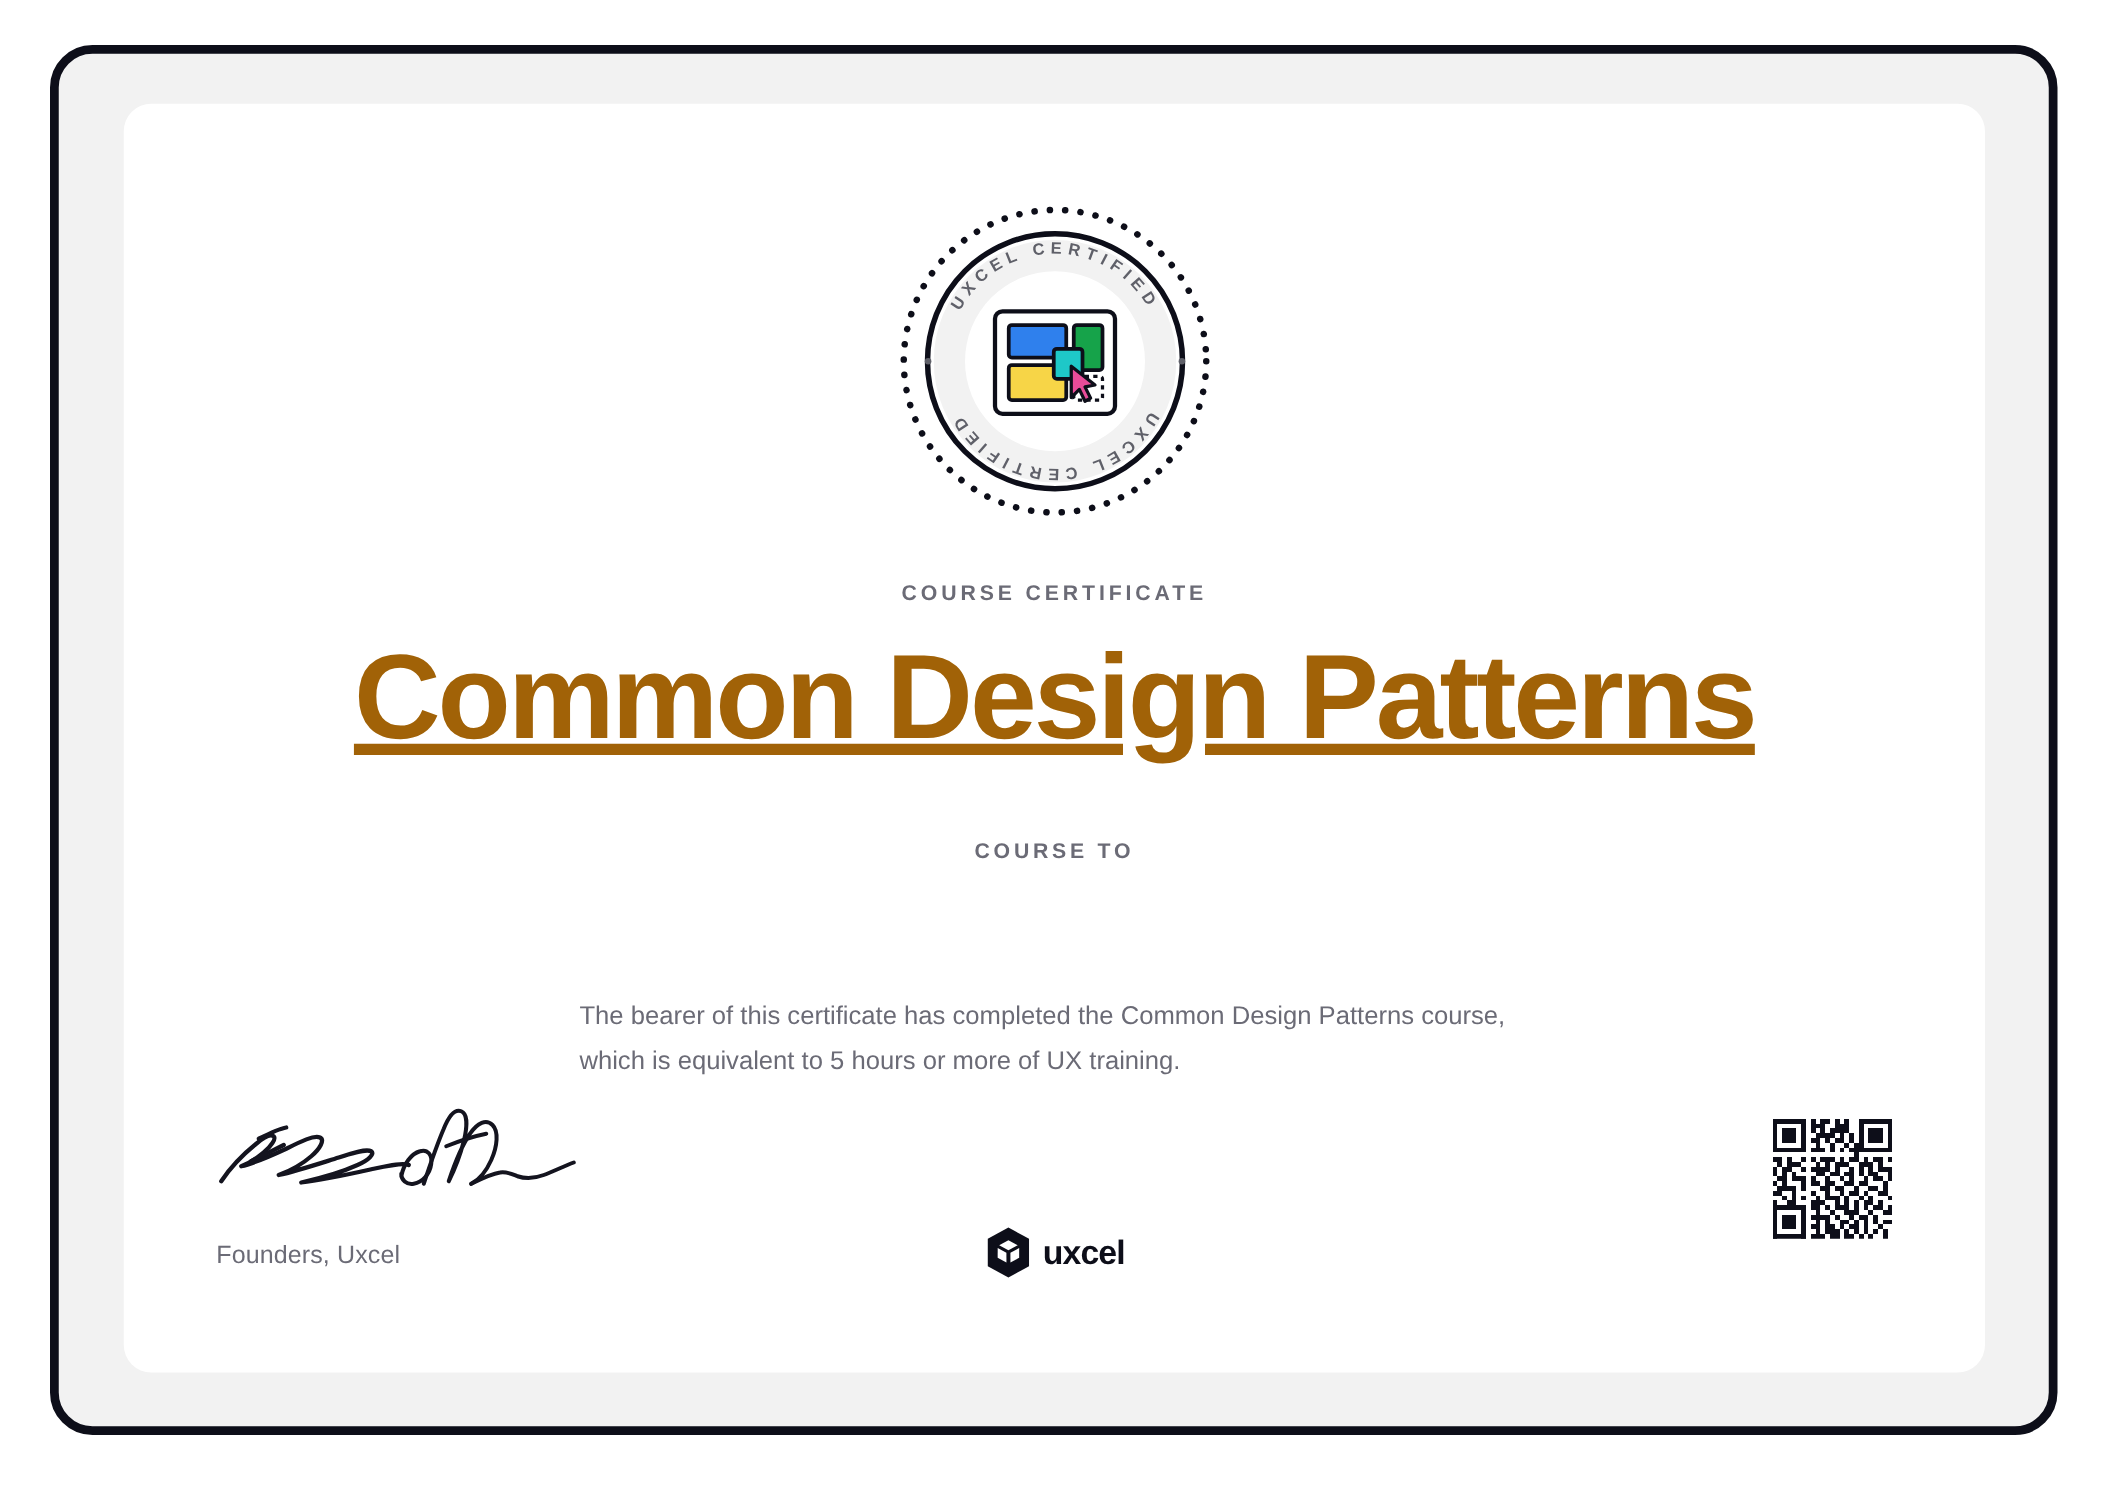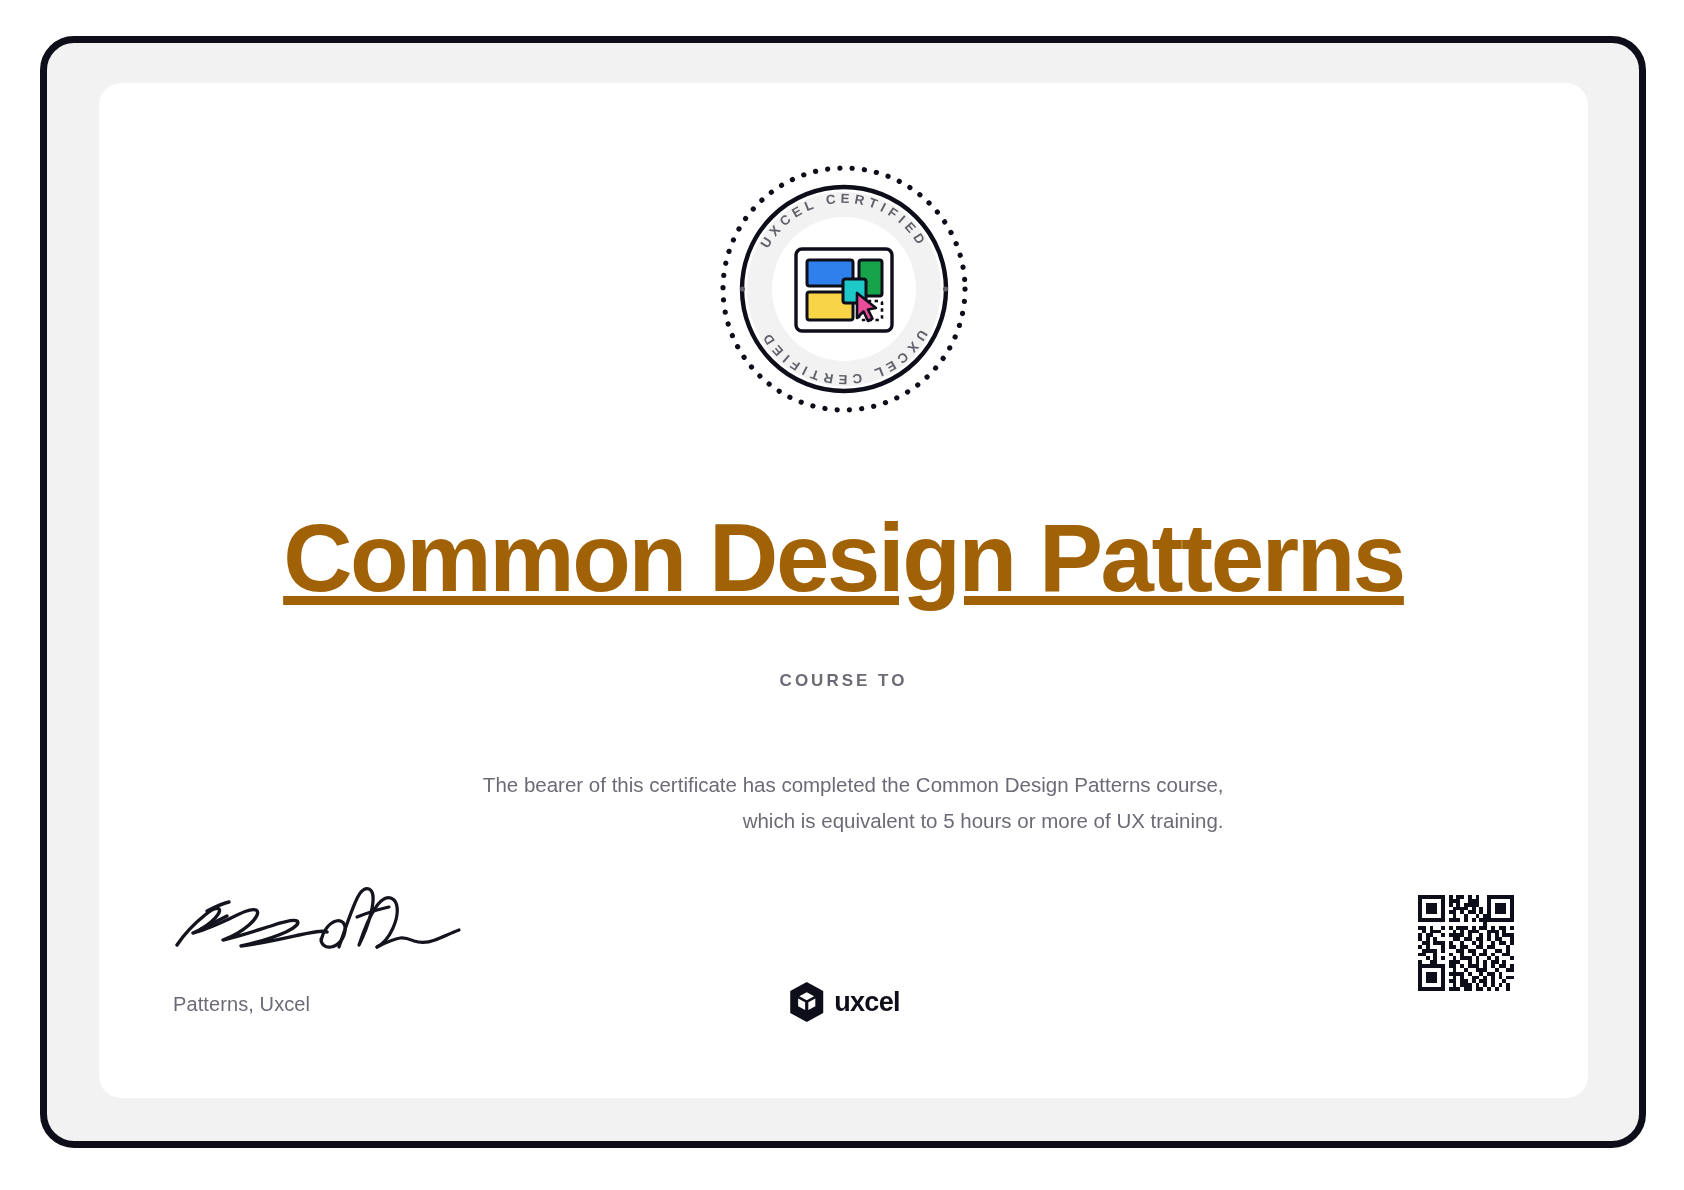--- a/index.html
+++ b/index.html
@@ -84,24 +84,24 @@
     line-height: 50px;
     font-weight: 700;
     letter-spacing: -0.4px;
     color: #0d0e19;
   }
 
   
   .body-text {
     position: absolute;
     left: 50%;
-    top: 684px;
+    top: 712px;
     transform: translateX(-50%);
     width: 760px;
-    text-align: right;
+    text-align: left;
     font-size: 20.5px;
     line-height: 36px;
     color: #6b6b76;
   }
 
   
   .footer { position: absolute; left: 0; right: 0; top: 790px; height: 225px; }
 
   .signatures {
     position: absolute;
@@ -200,20 +200,21 @@
 
           <rect x="63" y="52" width="23" height="19" rx="2" fill="#ffffff" stroke="#0d0e19" stroke-width="2.6" stroke-dasharray="3.4 3.4"></rect>
 
           <rect x="47" y="30" width="23" height="24" rx="2.5" fill="#1ec8c8" stroke="#0d0e19" stroke-width="3"></rect>
 
           <path d="M 61,44 L 61,69 L 67.5,62.5 L 72,72 L 76.5,69.5 L 72,60.5 L 80,59 Z" fill="#ea4c9a" stroke="#0d0e19" stroke-width="2.6" stroke-linejoin="round"></path>
         </g>
       </svg>
     </div>
 
+    <div class="eyebrow course">COURSE CERTIFICATE</div>
 
     <h1 class="title">Common Design Patterns</h1>
 
     <div class="eyebrow issued">COURSE TO</div>
 
 
     <p class="body-text">The bearer of this certificate has completed the Common Design Patterns course, which is equivalent to 5 hours or more of UX training.</p>
 
     <div class="footer">
 
@@ -239,21 +240,21 @@
                        C192,60 198,44 205,34 C211,25 218,22 223,27
                        C228,32 227,44 222,55 C218,64 212,71 206,74"></path>
               <path d="M186,44 C196,40 208,36 218,34"></path>
               <path d="M206,74 C214,70 222,66 229,65 C234,64 238,66 243,68
                        C249,70 256,70 264,67 C272,64 280,60 288,57"></path>
             </g>
           </g>
         </svg>
       </div>
 
-      <div class="founders">Patterns, Uxcel</div>
+      <div class="founders">Founders, Uxcel</div>
 
       <div class="brand">
         <svg class="brand-mark" viewBox="0 0 38 42" xmlns="http://www.w3.org/2000/svg">
           <path d="M19,1 L35.5,10 L35.5,32 L19,41 L2.5,32 L2.5,10 Z" fill="#0d0e19"></path>
           <g fill="#ffffff">
             <path d="M19,11.2 L26.4,15.2 L19,19.2 L11.6,15.2 Z"></path>
             <path d="M10.4,17.4 L17.4,21.2 L17.4,29 L10.4,25.2 Z"></path>
             <path d="M27.6,17.4 L27.6,25.2 L20.6,29 L20.6,21.2 Z"></path>
           </g>
         </svg>

